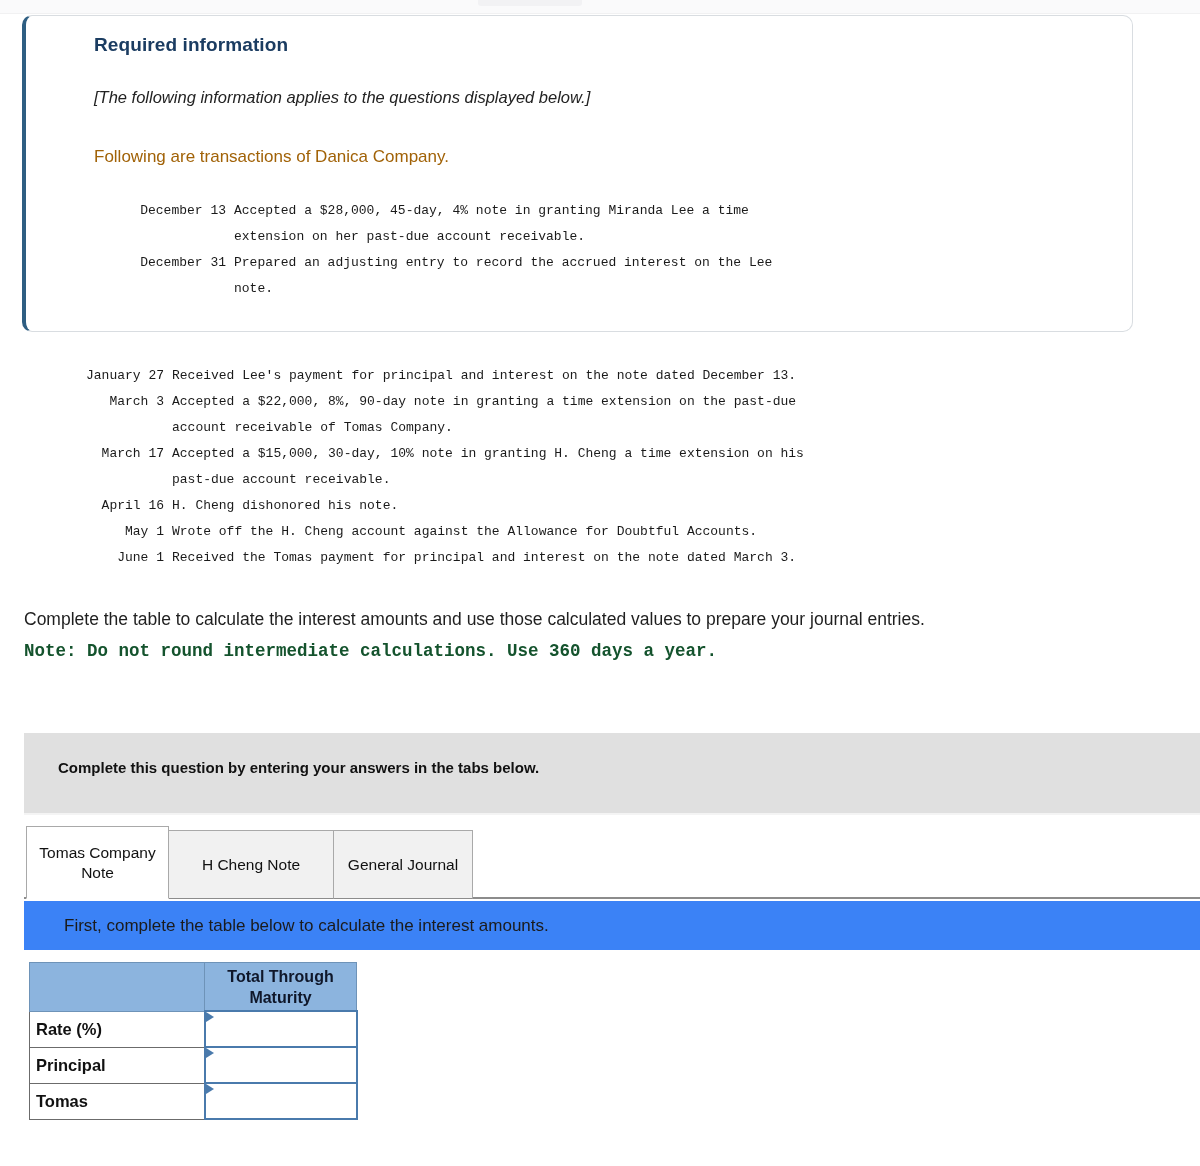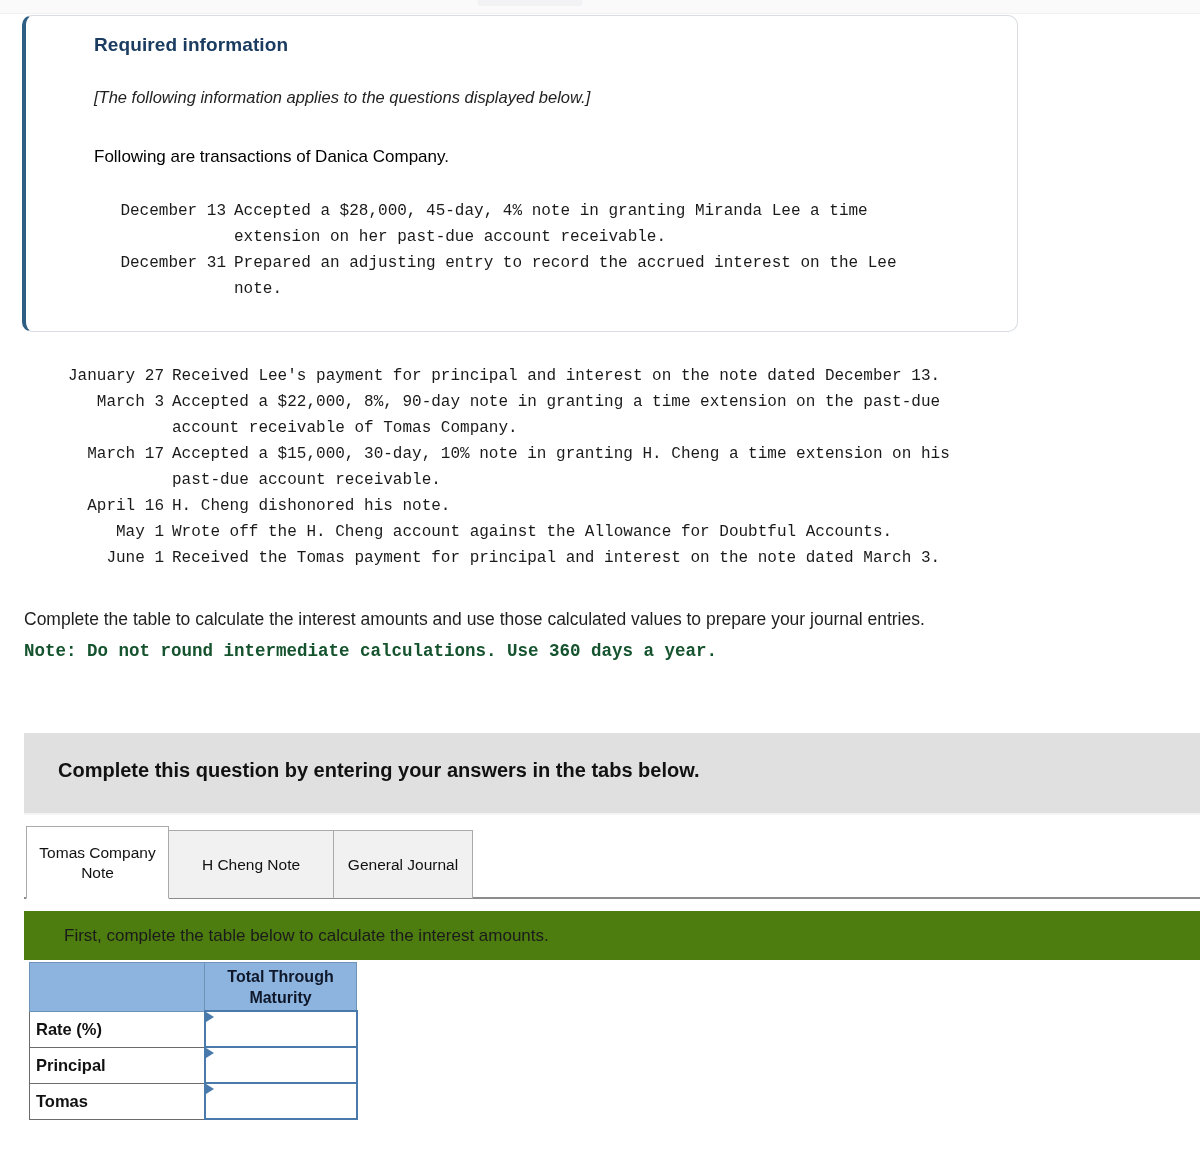--- a/index.html
+++ b/index.html
@@ -32,21 +32,21 @@
     width: 104px; height: 6px;
     background: #f2f2f4;
     border-radius: 0 0 3px 3px;
   }
 
   
   .req-panel {
     position: absolute;
     left: 22px;
     top: 15px;
-    width: 996px;
+    width: 1111px;
     height: 317px;
     box-sizing: border-box;
     background: #ffffff;
     border: 1px solid #d9dde1;
     border-left: 4px solid #2e5e82;
     border-radius: 10px;
   }
   .req-title {
     position: absolute;
     left: 68px;
@@ -62,27 +62,27 @@
     top: 72px;
     font-size: 16.5px;
     font-style: italic;
     color: #222;
   }
   .req-lead {
     position: absolute;
     left: 68px;
     top: 131px;
     font-size: 17px;
-    color: #000000;
+    color: #a16207;
   }
 
   
   .mono-block {
     font-family: "Liberation Mono", "DejaVu Sans Mono", monospace;
-    font-size: 16px;
+    font-size: 13px;
     line-height: 26px;
     color: #1a1a1a;
     white-space: pre;
   }
   .req-trans {
     position: absolute;
     left: 62px;
     top: 182px;
   }
   .mono-row {
@@ -136,21 +136,21 @@
     width: 1176px;
     height: 82px;
     background: #e0e0e0;
     border-bottom: 2px solid #f4f4f4;
     box-sizing: border-box;
   }
   .grey-banner-text {
     position: absolute;
     left: 34px;
     top: 26px;
-    font-size: 20px;
+    font-size: 15px;
     font-weight: bold;
     color: #111;
   }
 
   
   .tabs {
     position: absolute;
     left: 26px;
     top: 826px;
     height: 73px;
@@ -190,23 +190,22 @@
     background: #8c8c8c;
   }
 
   
   .blue-banner {
     position: absolute;
     left: 24px;
     top: 901px;
     width: 1176px;
     height: 49px;
-    background: #4d7c0f;
-    box-sizing: border-box;
-    margin-top: 10px;
+    background: #3b82f6;
+    box-sizing: border-box;
   }
   .blue-banner-text {
     position: absolute;
     left: 40px;
     top: 15px;
     font-size: 17px;
     color: #1b1b1b;
   }
 
   

